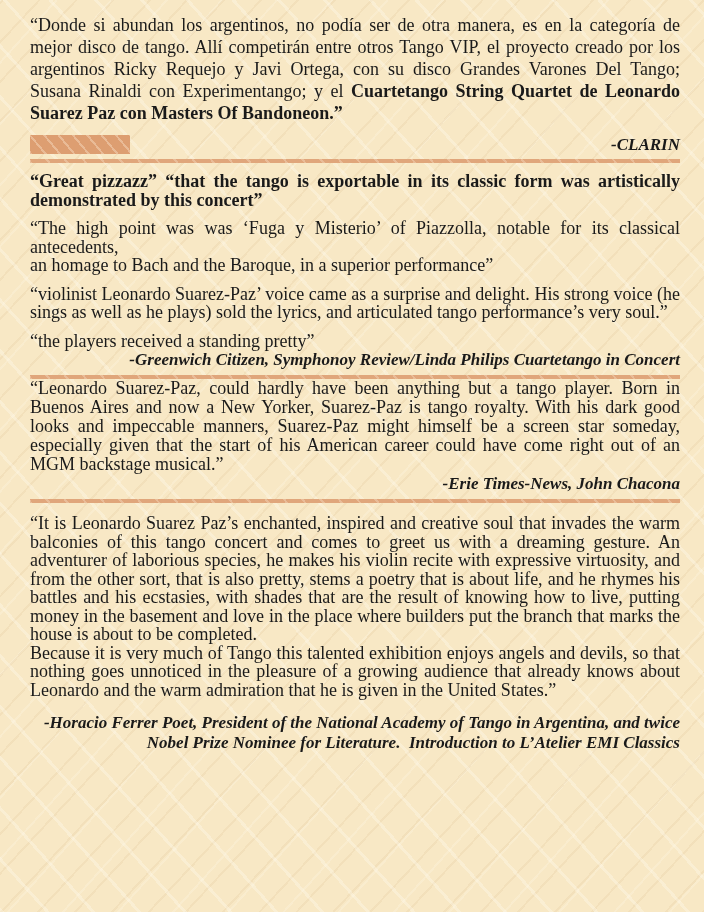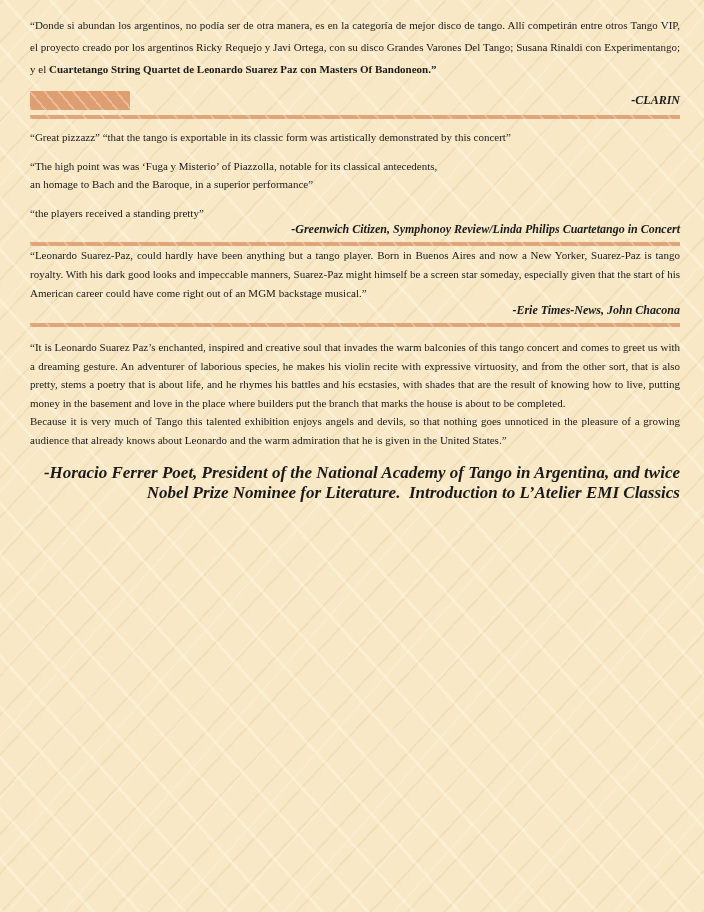--- a/index.html
+++ b/index.html
@@ -19,33 +19,33 @@
     color: #1a1a1a;
   }
   .page {
     box-sizing: border-box;
     width: 704px;
     height: 912px;
     padding: 14px 24px 0 30px;
   }
   p { margin: 0; }
   .body-text {
-    font-size: 11px;
+    font-size: 18px;
     white-space: pre-wrap;
   }
   .loose { line-height: 22px; }
   .tight { line-height: 18.5px; }
   .med   { line-height: 19px; }
   .justify { text-align: justify; }
   .b { font-weight: bold; }
 
   .attribution {
     font-weight: bold;
     font-style: italic;
-    font-size: 12px;
+    font-size: 17px;
     text-align: right;
     white-space: pre-wrap;
   }
   .attr-final { font-size: 17px; line-height: 20px; }
 
   .divider { margin-top: 10px; }
   .divider-row {
     display: flex;
     justify-content: space-between;
     align-items: flex-end;
@@ -61,21 +61,21 @@
   .divider-row .attribution { line-height: 19px; }
   .rule {
     height: 4px;
     background:
       repeating-linear-gradient(50deg, rgba(255,240,220,0.30) 0 2px, rgba(255,240,220,0) 2px 14px),
       #e0a67b;
   }
   .divider .rule { margin-top: 5px; }
 
   .mt5  { margin-top: 5px; }
-  .mt9  { margin-top: 9px; }
+  .mt9  { margin-top: 9px; font-weight: bold; }
   .mt10 { margin-top: 10px; }
   .mt11 { margin-top: 11px; }
   .mt13 { margin-top: 13px; }
   .mt14 { margin-top: 14px; }
   .mt17 { margin-top: 0; }
 </style>
 </head>
 <body>
 
 <div class="page">
@@ -89,20 +89,21 @@
     </div>
     <div class="rule"></div>
   </div>
 
 
 
   <div>
     <p class="body-text tight justify mt9">“Great pizzazz” “that the tango is exportable in its classic form was artistically demonstrated by this concert”</p>
     <p class="body-text tight justify mt10">“The high point was was ‘Fuga y Misterio’ of Piazzolla, notable for its classical antecedents,
 an homage to Bach and the Baroque, in a superior performance”</p>
+    <p class="body-text tight justify mt10">“violinist Leonardo Suarez-Paz’ voice came as a surprise and delight. His strong voice (he sings as well as he plays) sold the lyrics, and articulated tango performance’s very soul.”</p>
     <p class="body-text tight mt10">“the players received a standing pretty”</p>
   </div>
   <p class="attribution mt17">-Greenwich Citizen, Symphonoy Review/Linda Philips Cuartetango in Concert</p>
   <div class="rule mt5"></div>
 
   <p class="body-text med justify mt17">“Leonardo Suarez-Paz, could hardly have been anything but a tango player. Born in Buenos Aires and now a New Yorker, Suarez-Paz is tango royalty. With his dark good looks and impeccable manners, Suarez-Paz might himself be a screen star someday, especially given that the start of his American career could have come right out of an MGM backstage musical.”</p>
   <p class="attribution mt17">-Erie Times-News, John Chacona</p>
   <div class="rule mt5"></div>
 
   <p class="body-text tight justify mt11">“It is Leonardo Suarez Paz’s enchanted, inspired and creative soul that invades the warm balconies of this tango concert and comes to greet us with a dreaming gesture. An adventurer of laborious species, he makes his violin recite with expressive virtuosity, and from the other sort, that is also pretty, stems a poetry that is about life, and he rhymes his battles and his ecstasies, with shades that are the result of knowing how to live, putting money in the basement and love in the place where builders put the branch that marks the house is about to be completed.

